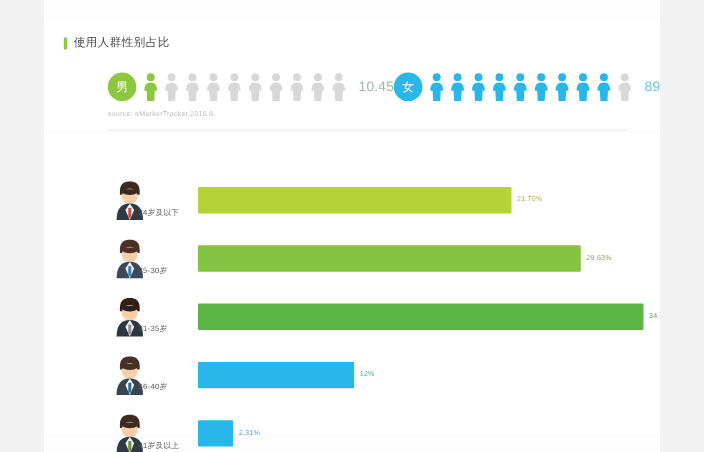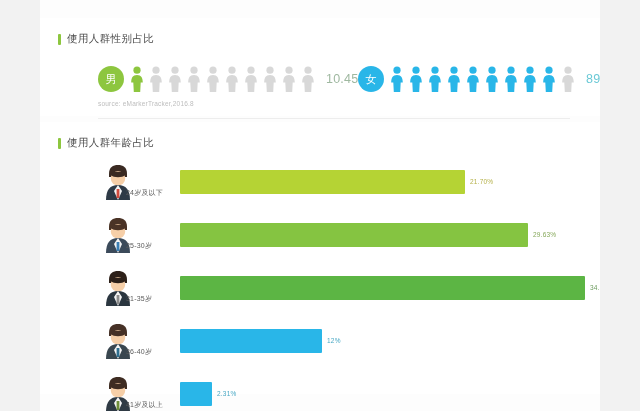--- a/index.html
+++ b/index.html
@@ -269,24 +269,20 @@
       </div>
       <div class="pct pct-female">89.55%</div>
     </div>
 
     <div class="source">source: eMarkerTracker,2016.8</div>
     <div class="divider"></div>
   </div>
 
   <div class="card card-age">
 
-    <div class="section-title">
-      <span class="title-bar"></span>
-      <span>使用人群年龄占比</span>
-    </div>
 
     <div class="age-rows">
 
       <div class="age-row">
         <svg class="avatar" viewBox="0 0 40 40">
           <path d="M11 12 C11 5 15 3 20 3 C25 3 29 5 29 12 L29 15 L11 15 Z" fill="#3a2a22"></path>
           <circle cx="20" cy="16.5" r="7.2" fill="#f6cfa8"></circle>
           <path d="M13 13 C15 16 25 16 27 13 L27 10 L13 10 Z" fill="#3a2a22"></path>
           <path d="M20 23 C12 23 8 28 8 38 L32 38 C32 28 28 23 20 23 Z" fill="#2e3a46"></path>
           <path d="M20 23 L16 29 L20 38 L24 29 Z" fill="#f4f4f4"></path>

